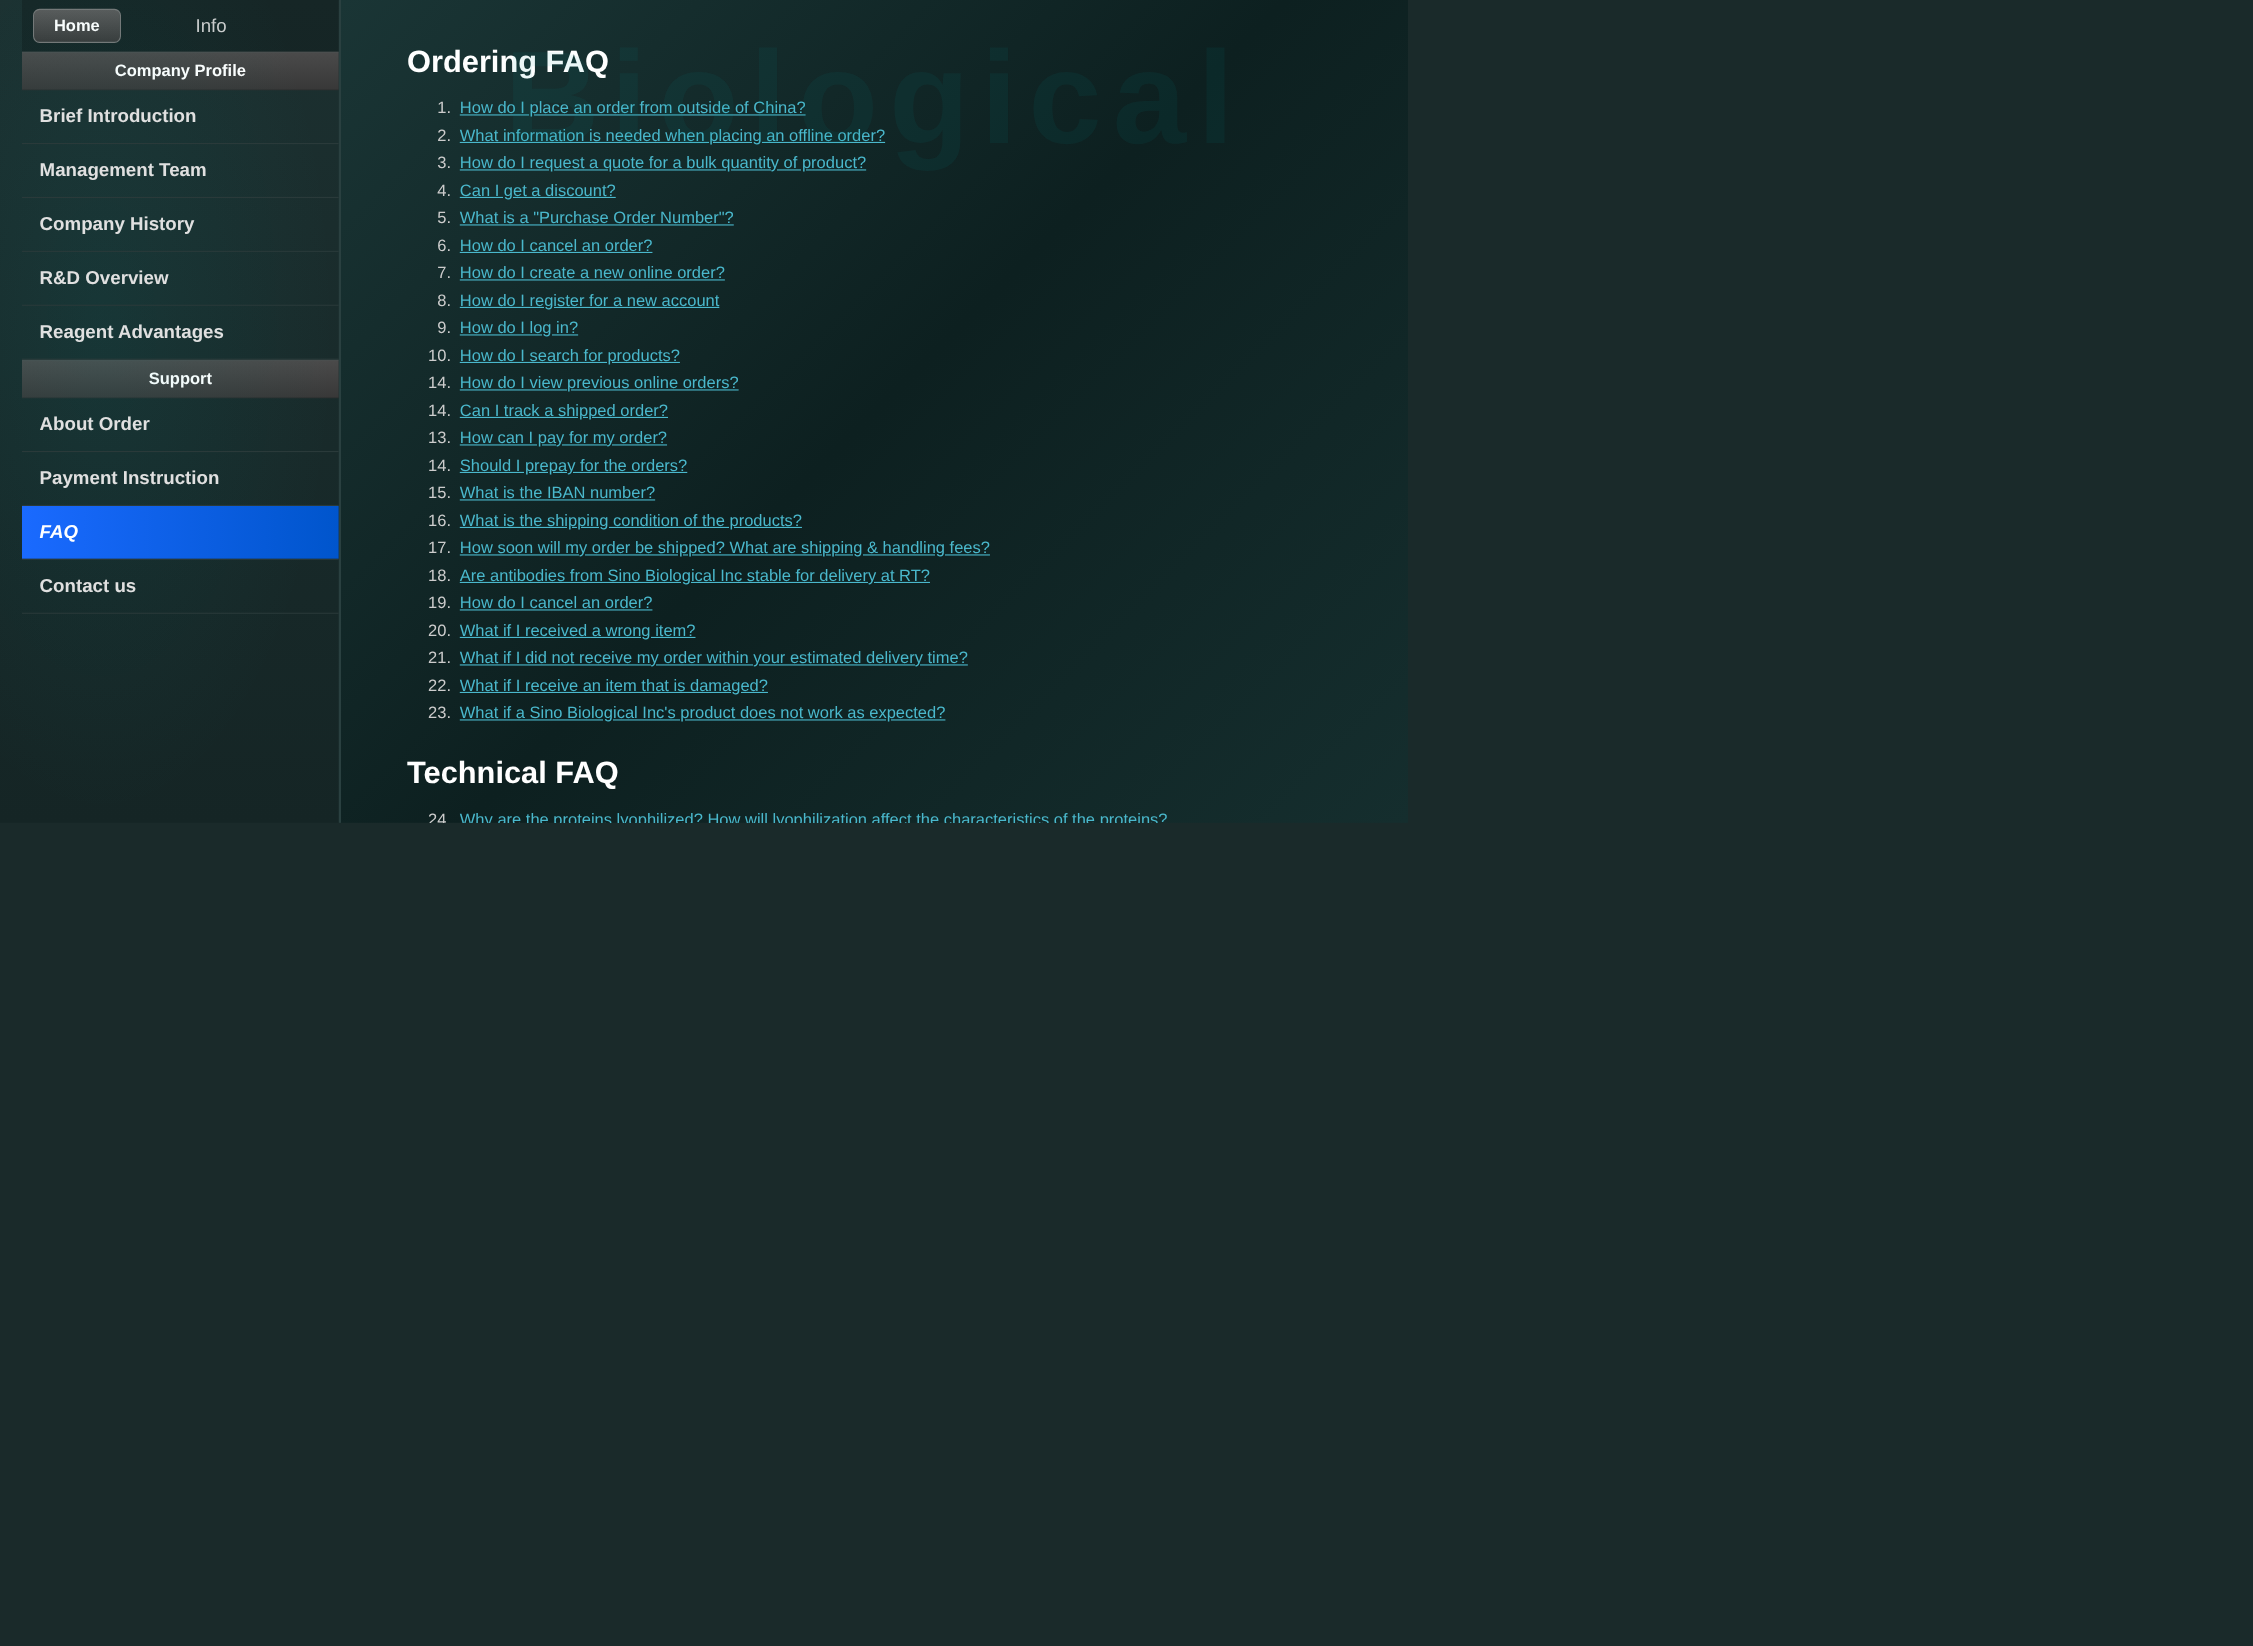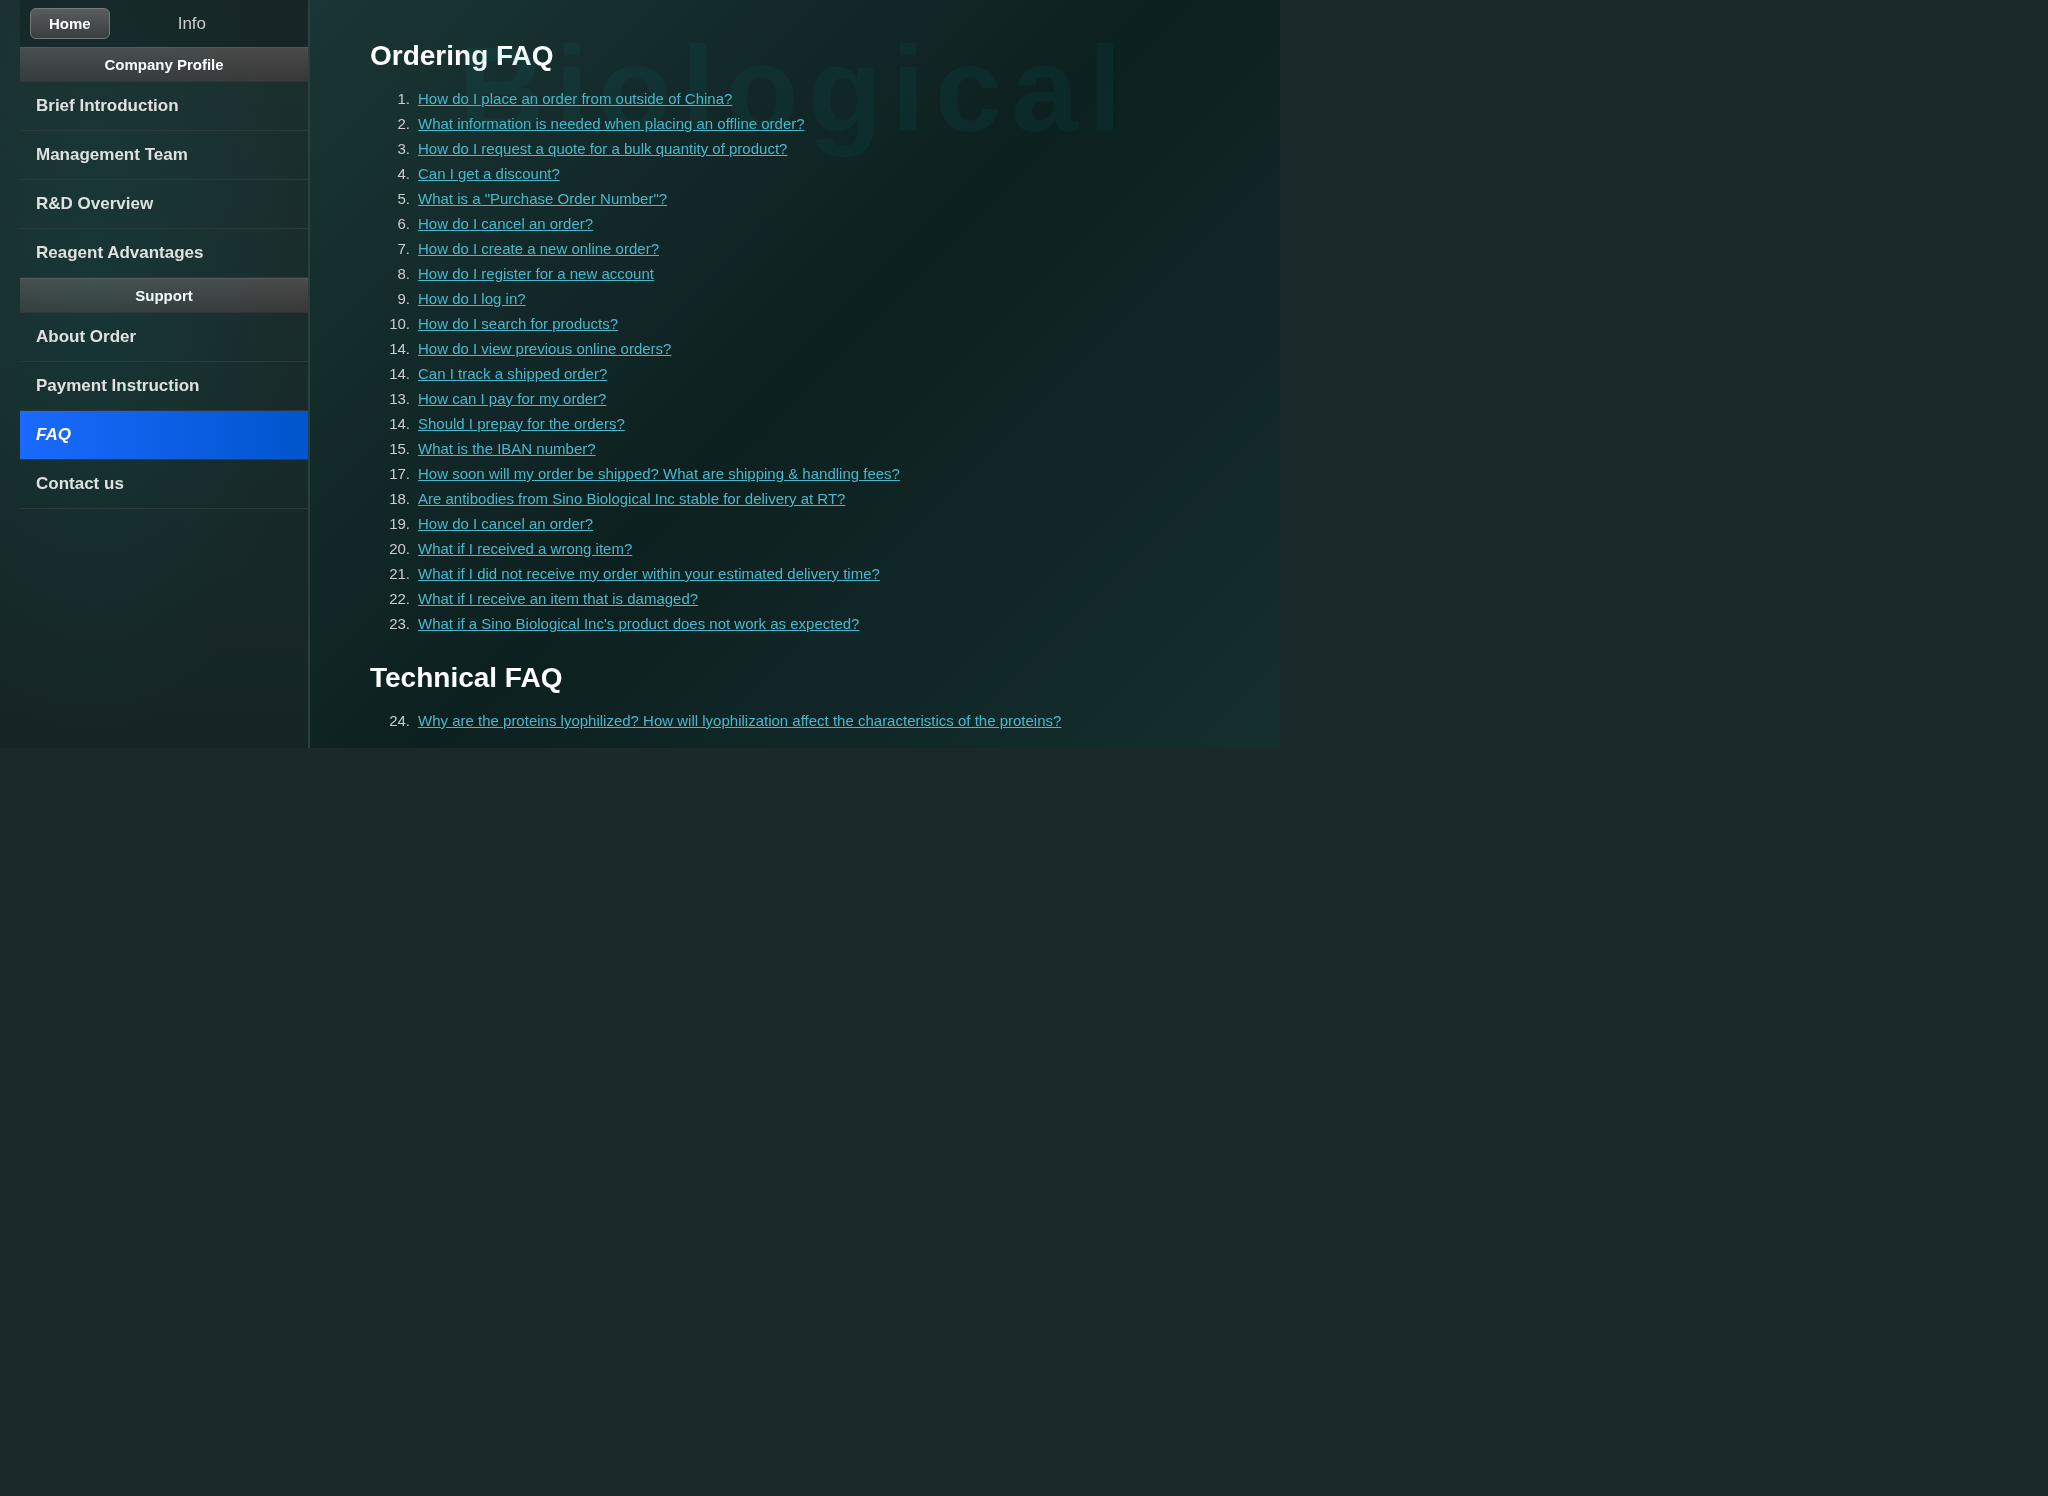--- a/index.html
+++ b/index.html
@@ -154,20 +154,21 @@
 <nav id="sidebar">
   <div class="sidebar-top-nav">
     <button class="home-btn">Home</button>
     <span class="info-label">Info</span>
   </div>
 
   <div class="sidebar-section-header">Company Profile</div>
 
   <div class="sidebar-item">Brief Introduction</div>
   <div class="sidebar-item">Management Team</div>
+  <div class="sidebar-item">Company History</div>
   <div class="sidebar-item">R&amp;D Overview</div>
   <div class="sidebar-item">Reagent Advantages</div>
 
   <div class="sidebar-section-header">Support</div>
 
   <div class="sidebar-item">About Order</div>
   <div class="sidebar-item">Payment Instruction</div>
   <div class="sidebar-item active">FAQ</div>
   <div class="sidebar-item">Contact us</div>
 </nav>
@@ -228,20 +229,24 @@
         <span class="num">13.</span>
         <a href="#">How can I pay for my order?</a>
       </li>
       <li>
         <span class="num">14.</span>
         <a href="#">Should I prepay for the orders?</a>
       </li>
       <li>
         <span class="num">15.</span>
         <a href="#">What is the IBAN number?</a>
+      </li>
+      <li>
+        <span class="num">16.</span>
+        <a href="#">What is the shipping condition of the products?</a>
       </li>
       <li>
         <span class="num">17.</span>
         <a href="#">How soon will my order be shipped? What are shipping &amp; handling fees?</a>
       </li>
       <li>
         <span class="num">18.</span>
         <a href="#">Are antibodies from Sino Biological Inc stable for delivery at RT?</a>
       </li>
       <li>

